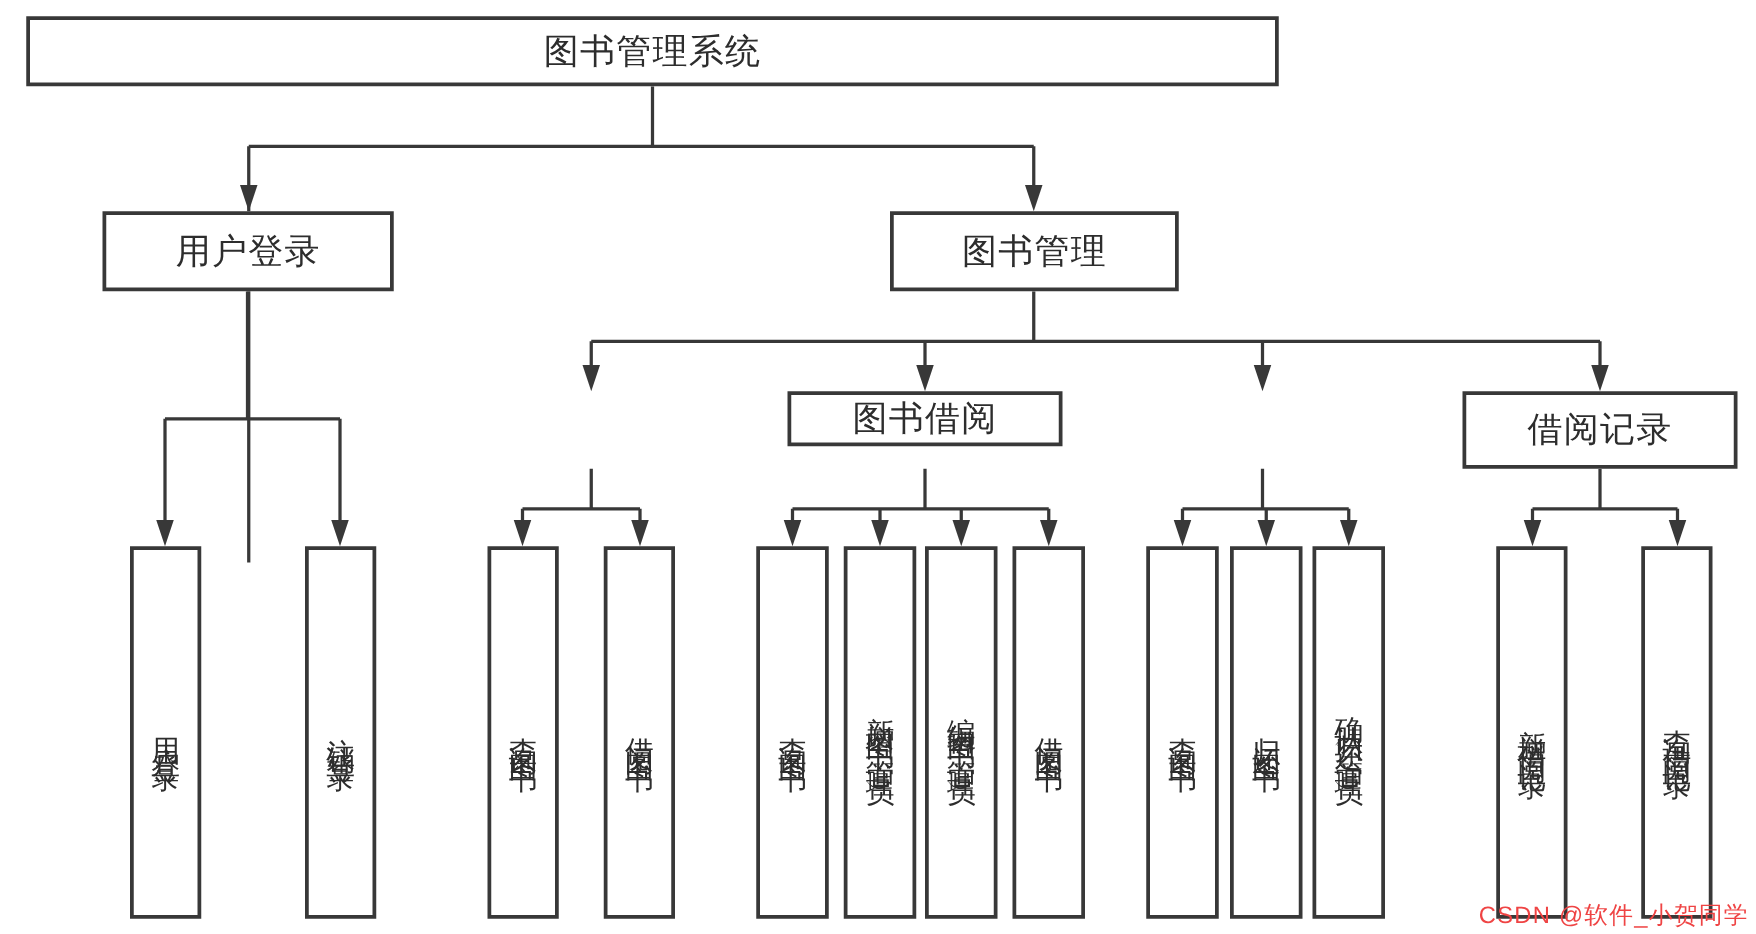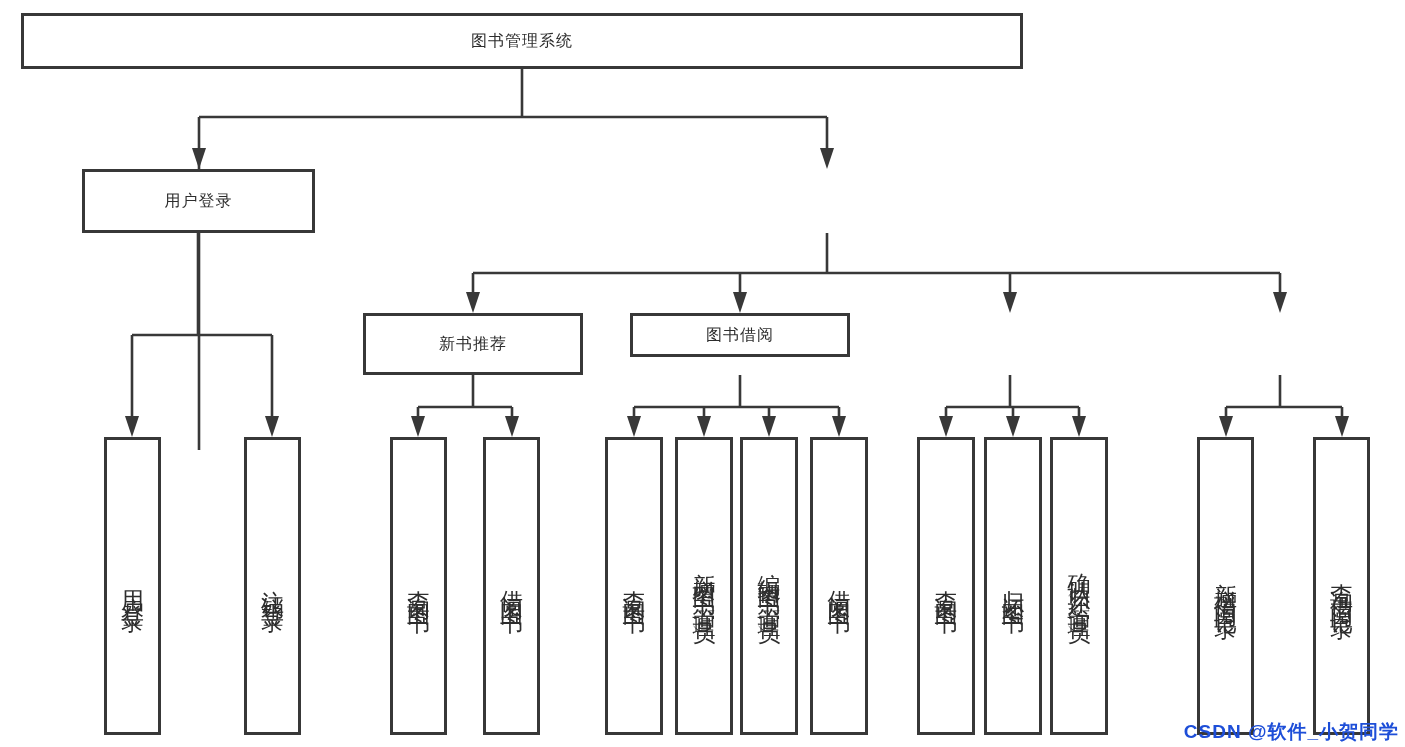--- a/index.html
+++ b/index.html
@@ -16,42 +16,41 @@
     position: absolute;
     box-sizing: border-box;
     border: 3px solid #383838;
     background: #ffffff;
     display: flex;
     align-items: center;
     justify-content: center;
     color: #2d2d2d;
   }
   .h-label {
-    font-size: 16px;
+    font-size: 28px;
     letter-spacing: 1px;
     white-space: nowrap;
   }
   .v-label {
     writing-mode: vertical-rl;
     text-orientation: mixed;
     font-size: 23px;
     line-height: 1;
     letter-spacing: 7px;
     white-space: nowrap;
   }
   .watermark {
     position: absolute;
     right: 6px;
     bottom: 2px;
     font-size: 19px;
-    color: #1d4ed8;
+    color: #ef4444;
     letter-spacing: 1px;
     z-index: 5;
     pointer-events: none;
-    font-weight: bold;
   }
 </style>
 </head>
 <body>
 
 <div class="canvas">
 
   <svg class="wires" viewBox="0 0 1405 747" xmlns="http://www.w3.org/2000/svg">
     <g stroke="#383838" stroke-width="2.6" fill="none">
 
@@ -92,26 +91,29 @@
     </g>
   </svg>
 
   <div class="box" style="left:21px; top:13px; width:1002px; height:56px">
     <span class="h-label">图书管理系统</span>
   </div>
 
   <div class="box" style="left:82px; top:169px; width:233px; height:64px">
     <span class="h-label">用户登录</span>
   </div>
+  <div class="box" style="left:712px; top:169px; width:231px; height:64px">
+    <span class="h-label">图书管理</span>
+  </div>
 
-  <div class="box" style="left:363px; top:313px; width:220px; height:62px">
-    <span class="h-label">新书推荐</span>
-  </div>
   <div class="box" style="left:630px; top:313px; width:220px; height:44px">
     <span class="h-label">图书借阅</span>
+  </div>
+  <div class="box" style="left:1170px; top:313px; width:220px; height:62px">
+    <span class="h-label">借阅记录</span>
   </div>
 
   <div class="box" style="left:104px; top:437px; width:57px; height:298px">
     <span class="v-label">用户登录</span>
   </div>
   <div class="box" style="left:244px; top:437px; width:57px; height:298px">
     <span class="v-label">注销登录</span>
   </div>
 
   <div class="box" style="left:390px; top:437px; width:57px; height:298px">

